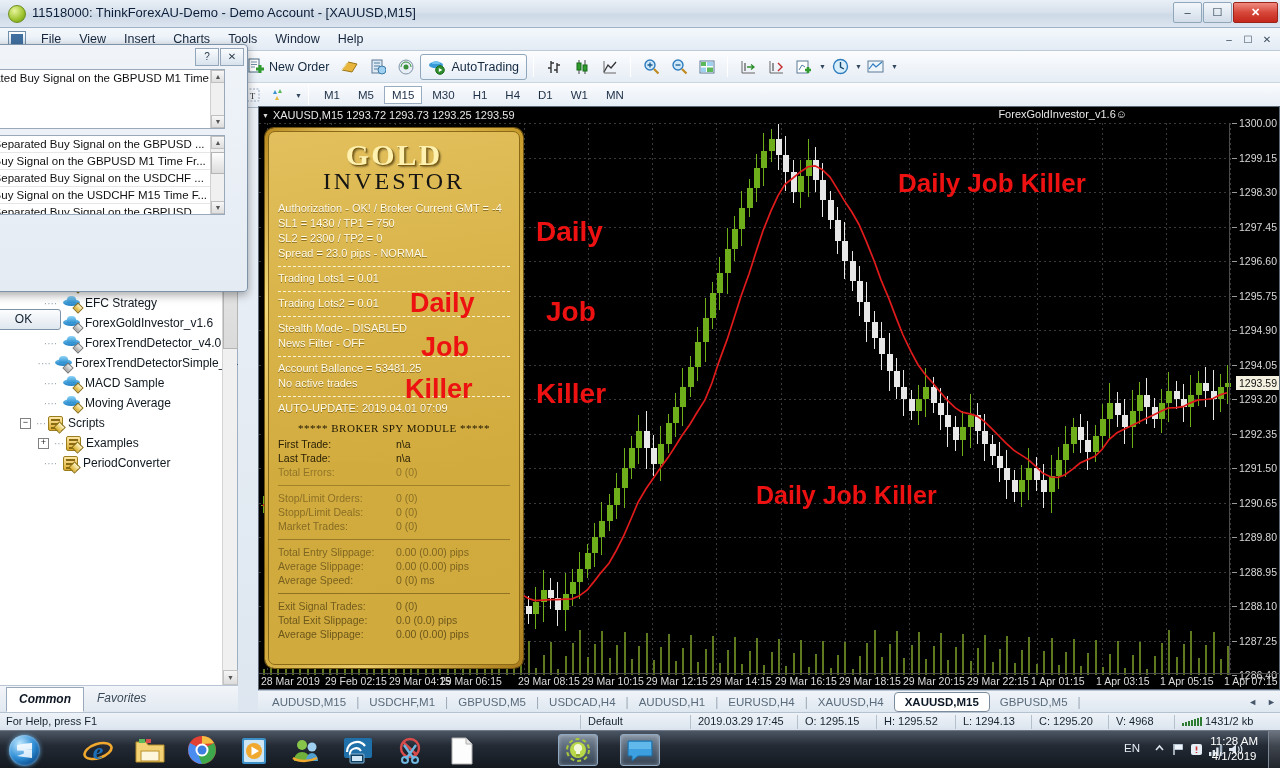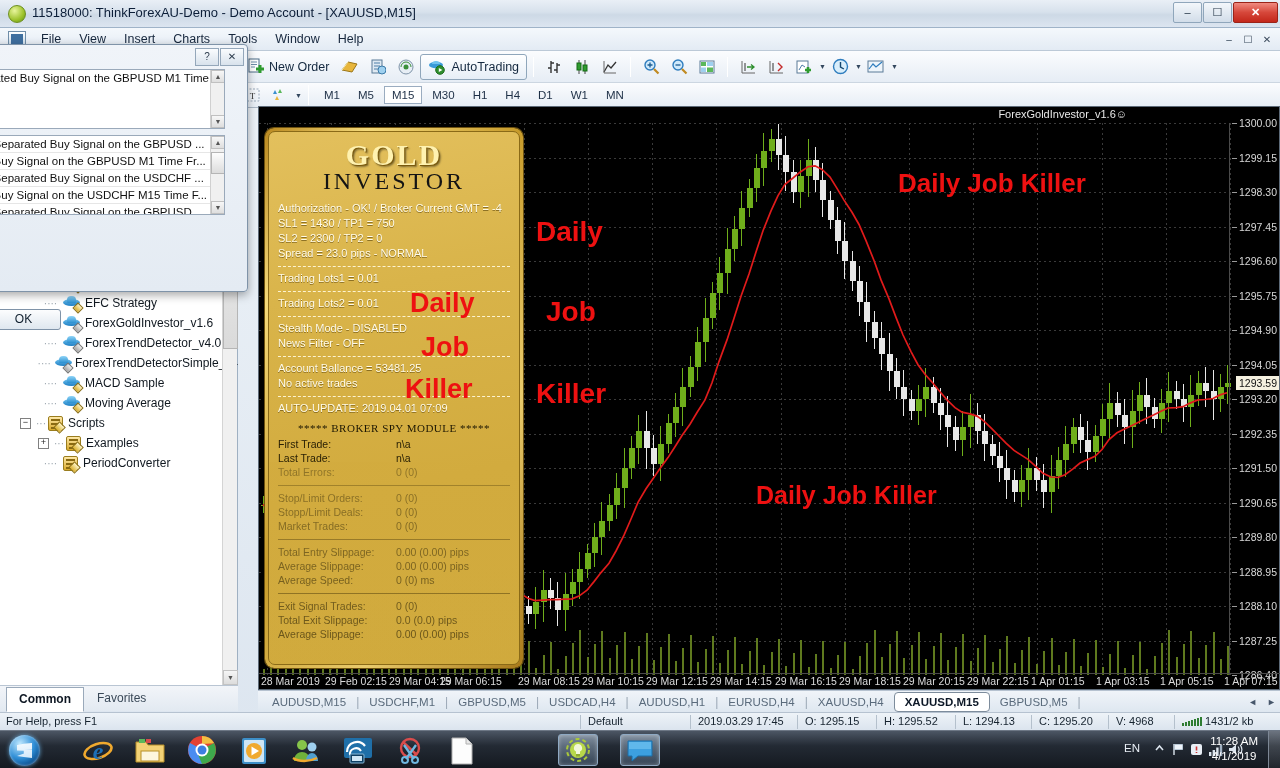--- a/index.html
+++ b/index.html
@@ -106,21 +106,21 @@
   #nav-scroll .sb-up,#nav-scroll .sb-dn { width:15px; height:15px;
      background:linear-gradient(#f6f6f6,#dcdcdc); border:1px solid #c3c3c3;
      font-size:7px; text-align:center; line-height:13px; color:#555; }
   #nav-scroll .sb-dn { position:absolute; bottom:0; }
   #nav-scroll .sb-thumb { position:absolute; top:58px; left:0; width:15px; height:240px;
      background:linear-gradient(#fdfdfd,#dadada); border:1px solid #b5b5b5; }
   #nav-scroll .sb-thumb:after{ content:"\2630"; position:absolute; left:3px; top:110px;
      font-size:8px; color:#808080; }
   #nav-tabs { position:absolute; left:0; bottom:0; width:238px; height:26px;
      background:linear-gradient(#f2f5f9,#e2e9f1); border-top:1px solid #b9c5d3;
-     display:flex; align-items:center; padding-left:6px; }
+     display:flex; align-items:center; padding-left:6px;font-style:italic; }
   .ntab { padding:4px 12px 5px; font-size:12px; color:#3a4958; border:1px solid transparent; }
   .ntab.active { background:#fff; border:1px solid #9aa9ba; border-bottom:1px solid #fff;
      color:#0d1622; font-weight:bold; position:relative; top:1px; }
 
   
   #chartwin { position:absolute; left:258px; top:106px; width:1022px; height:584px;
      background:#000; border:1px solid #5d6a78; }
   #chart-head { position:absolute; left:0; top:0; width:100%; height:16px; color:#e6e6e6;
      font-size:11px; display:flex; align-items:center; padding-left:3px; }
   .chart-dd { font-size:7px; margin-right:4px; color:#d8d8d8; }
@@ -581,20 +581,24 @@
       <div class="sb-thumb"></div>
       <div class="sb-dn">▼</div>
     </div>
     <div id="nav-tabs">
       <div class="ntab active">Common</div>
       <div class="ntab">Favorites</div>
     </div>
   </div>
 
   <div id="chartwin">
+    <div id="chart-head">
+      <span class="chart-dd">▼</span>
+      <span>XAUUSD,M15  1293.72 1293.73 1293.25 1293.59</span>
+    </div>
     <div id="chart-ea">
       <span>ForexGoldInvestor_v1.6</span><span>☺</span>
     </div>
     <div id="plot">
         <div class="gridh" style="top: 0px;"></div>
         <div class="gridh" style="top: 34.5px;"></div>
         <div class="gridh" style="top: 69px;"></div>
         <div class="gridh" style="top: 103.5px;"></div>
         <div class="gridh" style="top: 138px;"></div>
         <div class="gridh" style="top: 172.5px;"></div>

